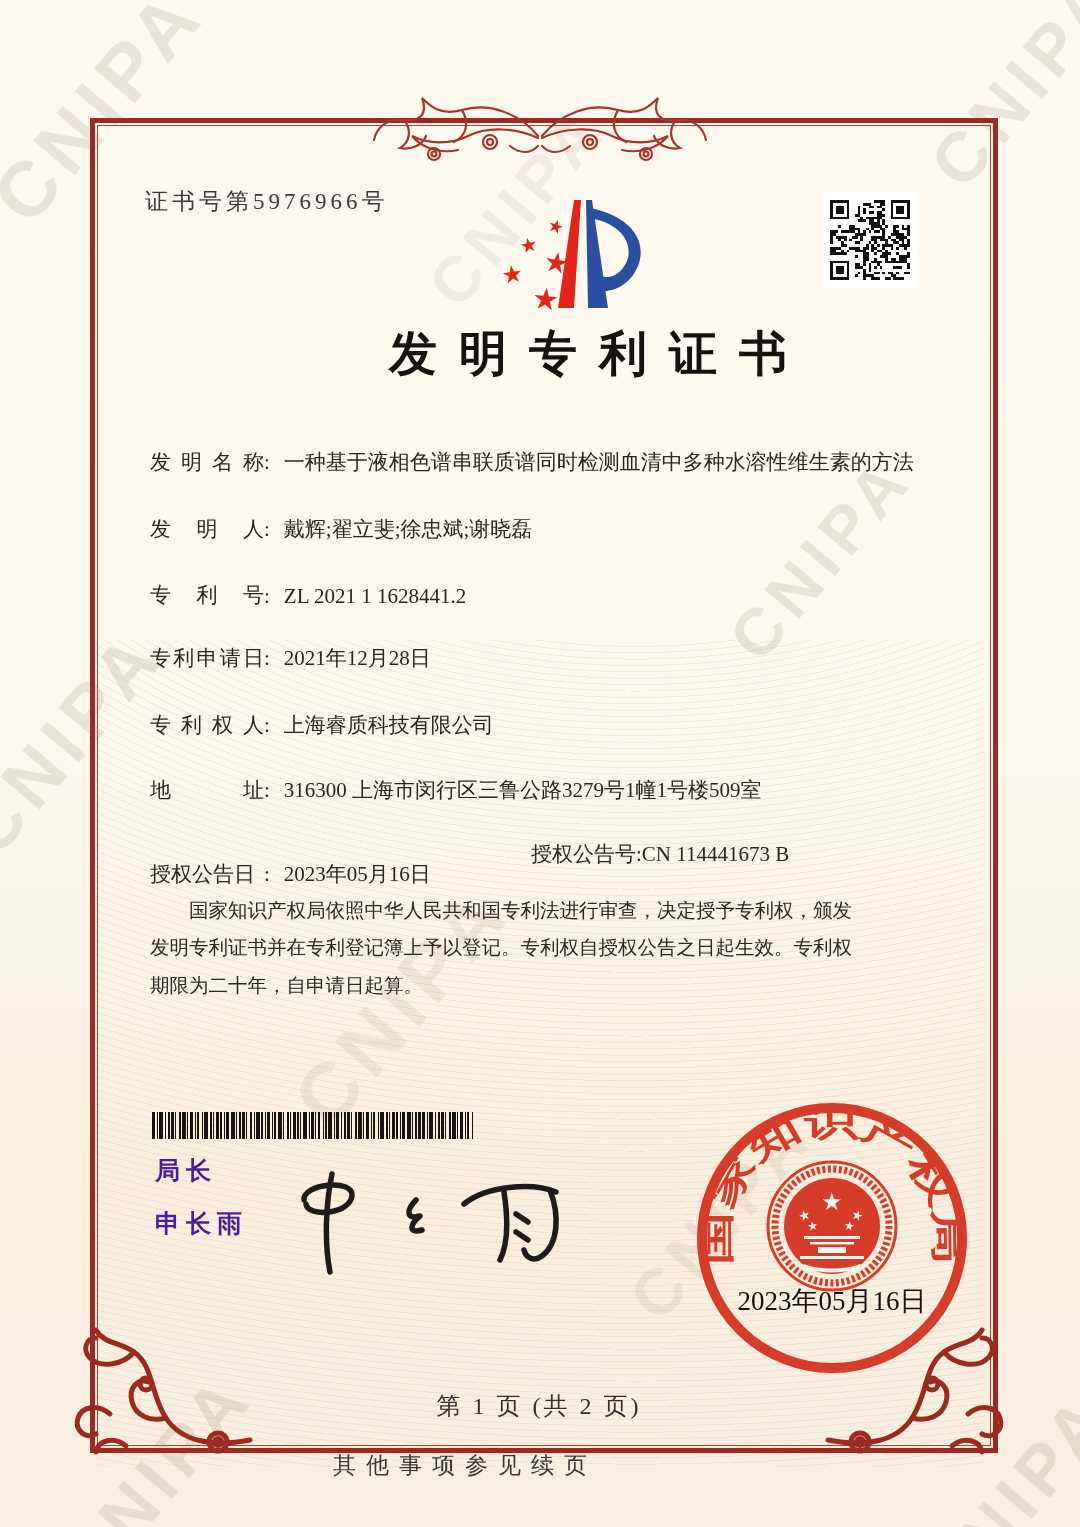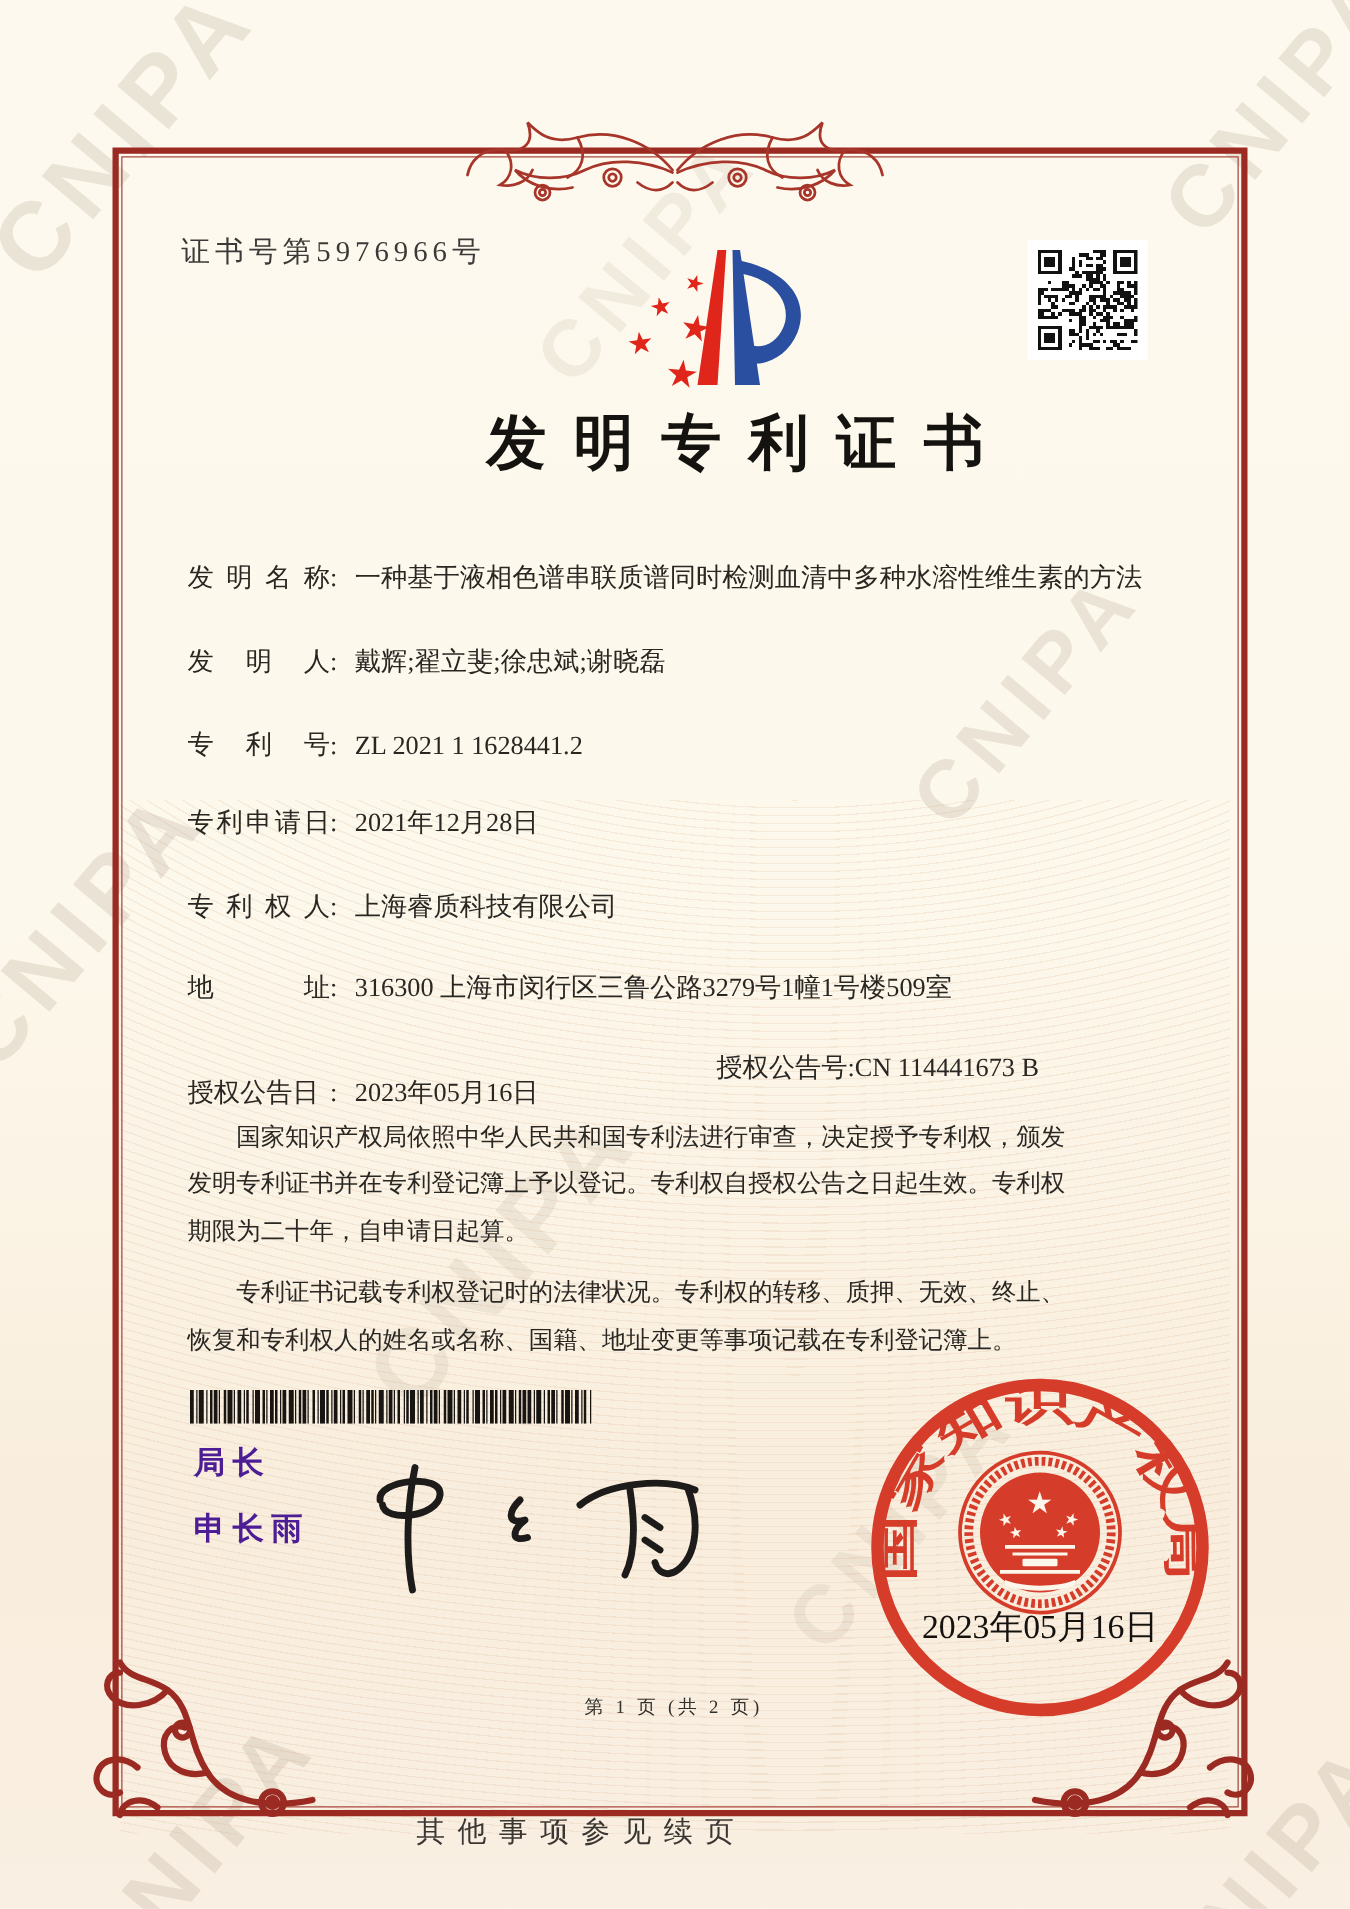--- a/index.html
+++ b/index.html
@@ -30,22 +30,22 @@
   .row .colon{margin-right:14px;}
   .row2{position:absolute;white-space:nowrap;}
   .paras{position:absolute;left:150px;top:892px;width:702px;font-size:19.5px;
     color:#2a2723;line-height:1.92;text-align:justify;}
   .paras p{margin:0 0 12px 0;text-indent:2em;}
   .barcode{position:absolute;left:152px;top:1112px;}
   .signer{position:absolute;left:155px;top:1144px;font-family:"Liberation Sans","DejaVu Sans",sans-serif;
     font-size:25px;font-weight:700;color:#4c1d95;letter-spacing:6px;line-height:2.1;}
   .sig{position:absolute;left:288px;top:1160px;}
   .seal{position:absolute;left:692px;top:1098px;}
-  .pagefoot{position:absolute;left:90px;top:1356px;width:898px;text-align:center;
-    font-size:15px;color:#33302c;letter-spacing:3px;}
+  .pagefoot{position:absolute;left:90px;top:1390px;width:898px;text-align:center;
+    font-size:24px;color:#33302c;letter-spacing:3px;}
   .contnote{position:absolute;left:0;top:1450px;width:930px;text-align:center;
     font-size:23px;color:#3a3733;letter-spacing:10px;}
 </style>
 </head>
 <body>
 
 <div class="wm" style="left:-40px;top:60px;font-size:78px;">CNIPA</div>
 <div class="wm" style="left:900px;top:40px;font-size:70px;">CNIPA</div>
 <div class="wm" style="left:400px;top:170px;font-size:64px;color:rgba(168,156,132,0.14);">CNIPA</div>
 <div class="wm" style="left:700px;top:520px;font-size:66px;">CNIPA</div>
@@ -447,26 +447,25 @@
         <span>专</span>
         <span>利</span>
         <span>权</span>
         <span>人</span>
       </span><span class="colon">:</span><span>上海睿质科技有限公司</span></div>
   <div class="row" style="top:328px"><span class="lbl cjust">
         <span>地</span>
         <span>址</span>
       </span><span class="colon">:</span><span>316300 上海市闵行区三鲁公路3279号1幢1号楼509室</span></div>
   <div class="row" style="top:412px"><span class="lbl">授权公告日</span><span class="colon">:</span><span>2023年05月16日</span></div>
-  <div class="row2" style="top:392px;left:423px"><span class="lbl">授权公告号</span><span class="colon">:</span><span>CN 114441673 B</span></div>
+  <div class="row2" style="top:392px;left:381px"><span class="lbl">授权公告号</span><span class="colon">:</span><span>CN 114441673 B</span></div>
 </div>
 
 <div class="paras">
   <p>国家知识产权局依照中华人民共和国专利法进行审查，决定授予专利权，颁发发明专利证书并在专利登记簿上予以登记。专利权自授权公告之日起生效。专利权期限为二十年，自申请日起算。</p>
-  <p>专利证书记载专利权登记时的法律状况。专利权的转移、质押、无效、终止、恢复和专利权人的姓名或名称、国籍、地址变更等事项记载在专利登记簿上。</p>
 </div>
 
 <svg class="barcode" width="322" height="27" viewBox="0 0 322 27">
   <line x1="0" y1="13.5" x2="322" y2="13.5" stroke="#171412" stroke-width="27" stroke-dasharray="3 2 1 1 4 2 1 2 2 1 3 1 1 3 2 1 4 1 1 2 3 2 1 1 2 3 1 1 4 2 2 1 1 2 3 1 2 2 1 1 3 2 4 1 1 2 2 1 3 1 1 3 2 2 1 1 4 1 2 2 1 1 3 2 1 1 2 2 4 1 1 3 2 1 1 2 3 1 2 1 1 2 4 2 1 1 3 1 1 2 2 3 1 1 2 1 4 2 1 1 3 2 1 2 2 1 3 1 1 3 2 1 4 1 1 2 3 2 1 1 2 3 1 1 4 2 2 1 1 2 3 1 2 2 1 1 3 2 4 1 1 2 2 1 3 1"></line>
 </svg>
 
 <div class="signer">
   <div>局长</div>
   <div>申长雨</div>
 </div>

